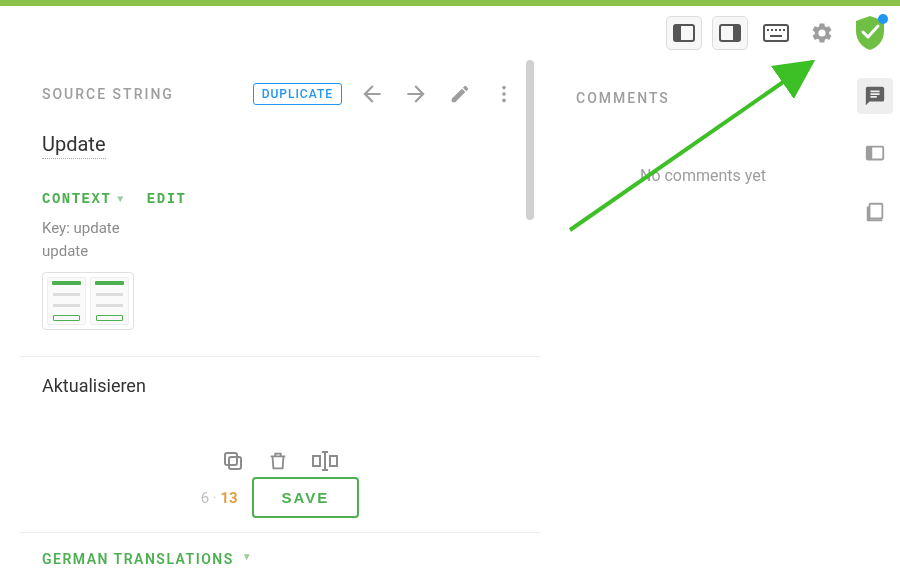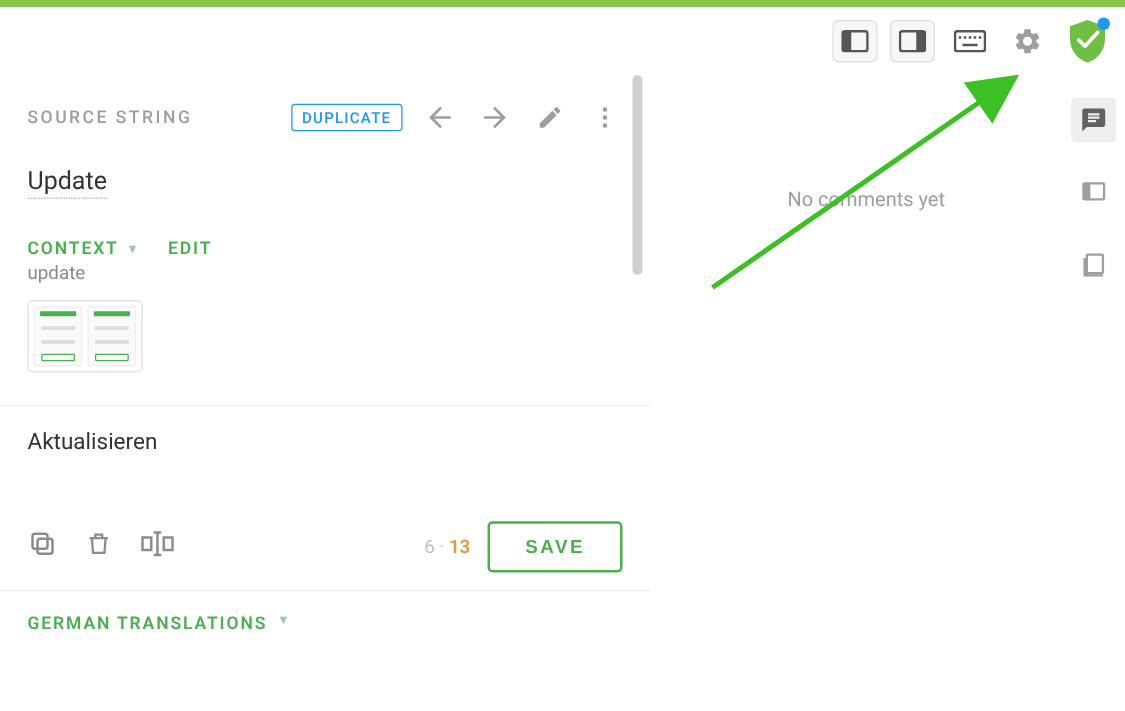--- a/index.html
+++ b/index.html
@@ -5,39 +5,39 @@
   * { box-sizing: border-box; margin: 0; padding: 0; }
   html, body { width: 900px; height: 569px; font-family: -apple-system, BlinkMacSystemFont, "Segoe UI", Roboto, Arial, sans-serif; background: #fff; overflow: hidden; }
   .green-bar { height: 6px; background: #8BC34A; }
   .topbar { height: 54px; display: flex; align-items: center; justify-content: flex-end; padding-right: 10px; gap: 10px; background: #fff; }
   .topbar .icon-btn { width: 36px; height: 34px; border: 1px solid #ddd; border-radius: 5px; display: flex; align-items: center; justify-content: center; background: #f7f7f7; cursor: pointer; }
   .topbar .icon-btn.flat { border: none; background: transparent; }
   .topbar svg { display: block; }
   .shield-wrap { position: relative; width: 40px; height: 40px; display: flex; align-items: center; justify-content: center; }
   .shield-wrap .dot { position: absolute; top: 1px; right: 2px; width: 10px; height: 10px; border-radius: 50%; background: #2196F3; }
   .body-area { display: flex; height: calc(569px - 60px); position: relative; }
-  .left-pane { width: 520px; padding: 20px 22px 0 22px; position: relative; }
+  .left-pane { width: 520px; padding: 20px 22px 0 22px; position: relative; margin-left: 20px; }
   .section-hdr { display: flex; align-items: center; justify-content: space-between; }
   .section-title { color: #9e9e9e; font-size: 14px; letter-spacing: 2px; font-weight: 500; }
   .hdr-actions { display: flex; align-items: center; gap: 16px; }
   .pill { border: 1.5px solid #2196F3; color: #2196F3; font-size: 12px; letter-spacing: 1px; padding: 3px 8px; border-radius: 3px; font-weight: 500; }
   .nav-icon { width: 28px; height: 28px; display: flex; align-items: center; justify-content: center; cursor: pointer; color: #9e9e9e; }
   .source-word { font-size: 20px; color: #333; margin-top: 24px; border-bottom: 1px dotted #aaa; display: inline-block; padding-bottom: 2px; }
   .ctx-row { margin-top: 32px; display: flex; gap: 22px; align-items: center; }
-  .ctx-link { color: #4CAF50; font-size: 14px; letter-spacing: 1.5px; font-weight: 600; display: flex; align-items: center; gap: 6px; cursor: pointer; }
+  .ctx-link { color: #4CAF50; font-size: 14px; letter-spacing: 1.5px; font-weight: 600; display: flex; align-items: center; gap: 6px; cursor: pointer; font-family: Liberation Mono, monospace; }
   .ctx-link .tri { font-size: 10px; color: #9ccc9c; }
   .keyline { color: #8c8c8c; font-size: 15px; margin-top: 10px; line-height: 1.5; }
   .thumb { margin-top: 10px; width: 92px; height: 58px; border: 1px solid #e0e0e0; border-radius: 4px; display: flex; gap: 4px; padding: 4px; }
   .thumb .card { flex: 1; background: #fafafa; border: 1px solid #eee; border-radius: 2px; display: flex; flex-direction: column; align-items: center; justify-content: space-between; padding: 3px 2px; }
   .thumb .bar { height: 4px; width: 90%; background: #4CAF50; border-radius: 1px; }
   .thumb .txt { height: 3px; width: 80%; background: #ddd; }
   .thumb .btn { height: 6px; width: 80%; border: 1px solid #4CAF50; border-radius: 1px; }
   .divider { height: 1px; background: #eee; margin: 26px -22px 0 -22px; }
   .translation-input { margin-top: 18px; font-size: 18px; color: #333; min-height: 70px; }
-  .action-row { display: flex; justify-content: space-between; margin-top: 4px; padding-bottom: 14px; }
+  .action-row { display: flex; align-items: center; justify-content: space-between; margin-top: 4px; padding-bottom: 14px; flex-direction: column; }
   .action-left { display: flex; gap: 22px; align-items: center; color: #8c8c8c; }
   .action-left .ic { cursor: pointer; }
   .action-right { display: flex; align-items: center; gap: 14px; }
   .counter { font-size: 15px; color: #ccc; }
   .counter .cur { color: #c0c0c0; }
   .counter .max { color: #e09b3a; font-weight: 600; }
   .save-btn { border: 2px solid #4CAF50; color: #4CAF50; background: #fff; font-size: 15px; letter-spacing: 2px; font-weight: 600; padding: 10px 28px; border-radius: 4px; cursor: pointer; }
   .footer-hdr { color: #4CAF50; font-size: 14px; letter-spacing: 1.5px; font-weight: 600; margin-top: 18px; display: flex; align-items: flex-start; gap: 8px; }
   .footer-hdr .tri { font-size: 10px; color: #9ccc9c; }
   .scrollbar { position: absolute; right: 6px; top: 0; width: 8px; height: 160px; background: #d0d0d0; border-radius: 4px; }
@@ -125,20 +125,21 @@
 
     <div class="source-word">Update</div>
 
     <div class="ctx-row">
       <div class="ctx-link">
         <span>CONTEXT</span>
         <span class="tri">▼</span>
       </div>
       <div class="ctx-link">EDIT</div>
     </div>
+    <div class="keyline">Key: update</div>
     <div class="keyline" style="margin-top:0">update</div>
 
     <div class="thumb">
       <div class="card">
           <div class="bar"></div>
           <div class="txt"></div>
           <div class="txt"></div>
           <div class="btn"></div>
         </div>
       <div class="card">
@@ -188,20 +189,21 @@
 
     <div class="footer-hdr">
       <span>GERMAN TRANSLATIONS</span>
       <span class="tri">▼</span>
     </div>
 
     <div class="scrollbar"></div>
   </div>
 
   <div class="mid-pane">
+    <div class="comments-hdr">COMMENTS</div>
     <div class="no-comments">No comments yet</div>
   </div>
 
   <div class="right-rail">
     <div class="rail-btn active">
       <svg width="22" height="22" viewBox="0 0 24 24">
           <path fill="#616161" d="M20 2H4a2 2 0 0 0-2 2v18l4-4h14a2 2 0 0 0 2-2V4a2 2 0 0 0-2-2zM7 9h10v2H7zm0-3h10v2H7zm0 6h7v2H7z"></path>
         </svg>
     </div>
     <div class="rail-btn">

